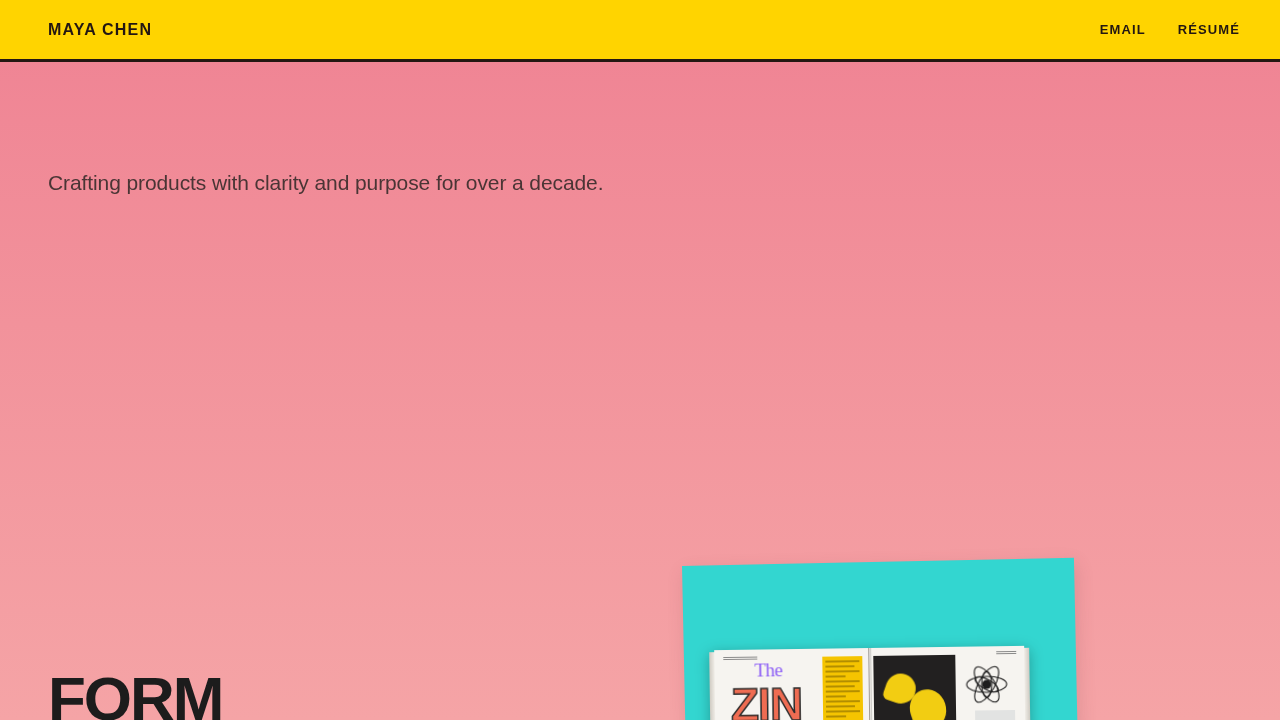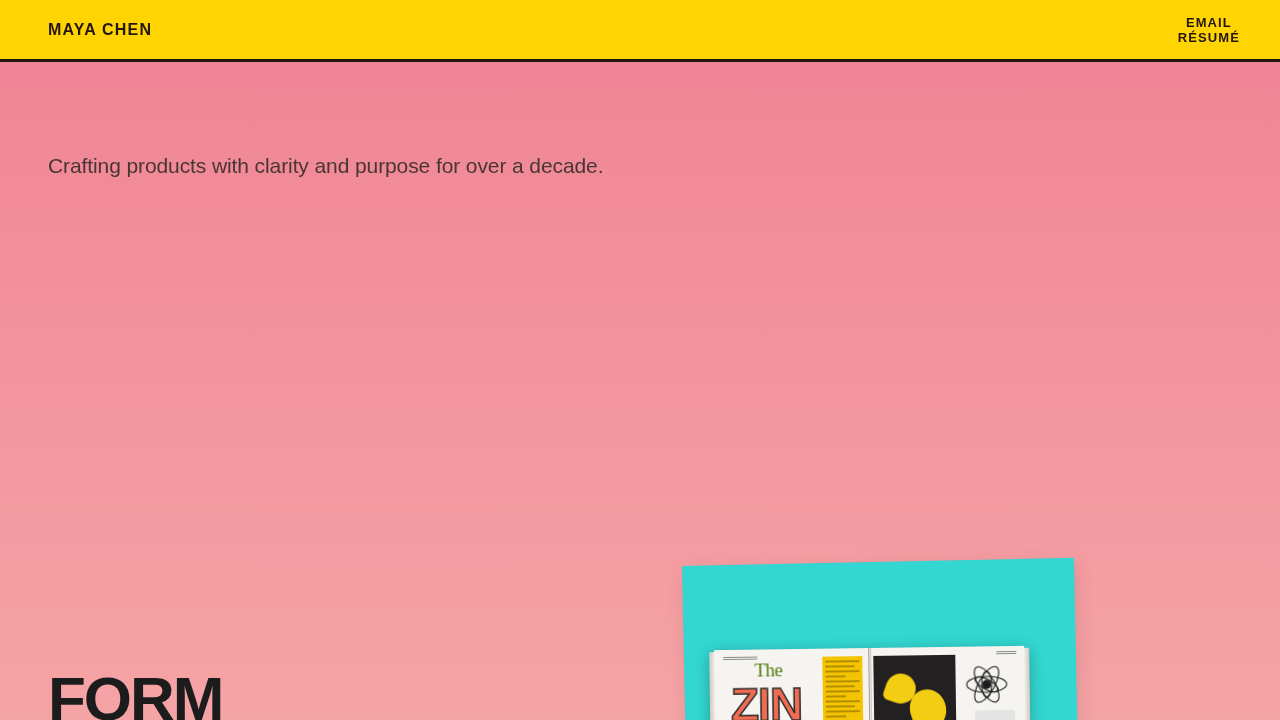--- a/index.html
+++ b/index.html
@@ -43,21 +43,21 @@
     font-size:16px;
     font-weight:bold;
     letter-spacing:1.2px;
     color:#231712;
     white-space:nowrap;
   }
 
   .navlinks {
     display:flex;
     align-items:center;
-    flex-direction:column;
+    gap:32px;
   }
 
   .navlink {
     font-size:13px;
     font-weight:bold;
     letter-spacing:1.1px;
     color:#231712;
     text-decoration:none;
     white-space:nowrap;
     cursor:pointer;
@@ -78,21 +78,21 @@
     letter-spacing:-3.2px;
     color:#1c1c1c;
     white-space:nowrap;
   }
   .headline .line2 { display:block; }
   .amp {
     color:#4a3030;
   }
 
   .subtitle {
-    margin-top:32px;
+    margin-top:49px;
     font-size:21px;
     line-height:1.55;
     color:#4a3535;
     letter-spacing:-0.1px;
     white-space:nowrap;
   }
 
   
   .sectionword {
     position:absolute;
@@ -177,21 +177,21 @@
     position:absolute;
     left:9px; top:7px;
     width:34px; height:4px;
     background:repeating-linear-gradient(180deg,#8a8a8a 0 1px,transparent 1px 2px);
   }
   .the-word {
     position:absolute;
     left:40px; top:10px;
     font-family:"Liberation Serif", serif;
     font-size:19px;
-    color:#4d7c0f;
+    color:#8b5cf6;
     letter-spacing:-0.5px;
   }
   .zine-word {
     position:absolute;
     left:16px; top:32px;
     font-size:46px;
     font-weight:bold;
     letter-spacing:-1px;
     color:#ef6c52;
     -webkit-text-stroke:1.5px #2b2b2b;

